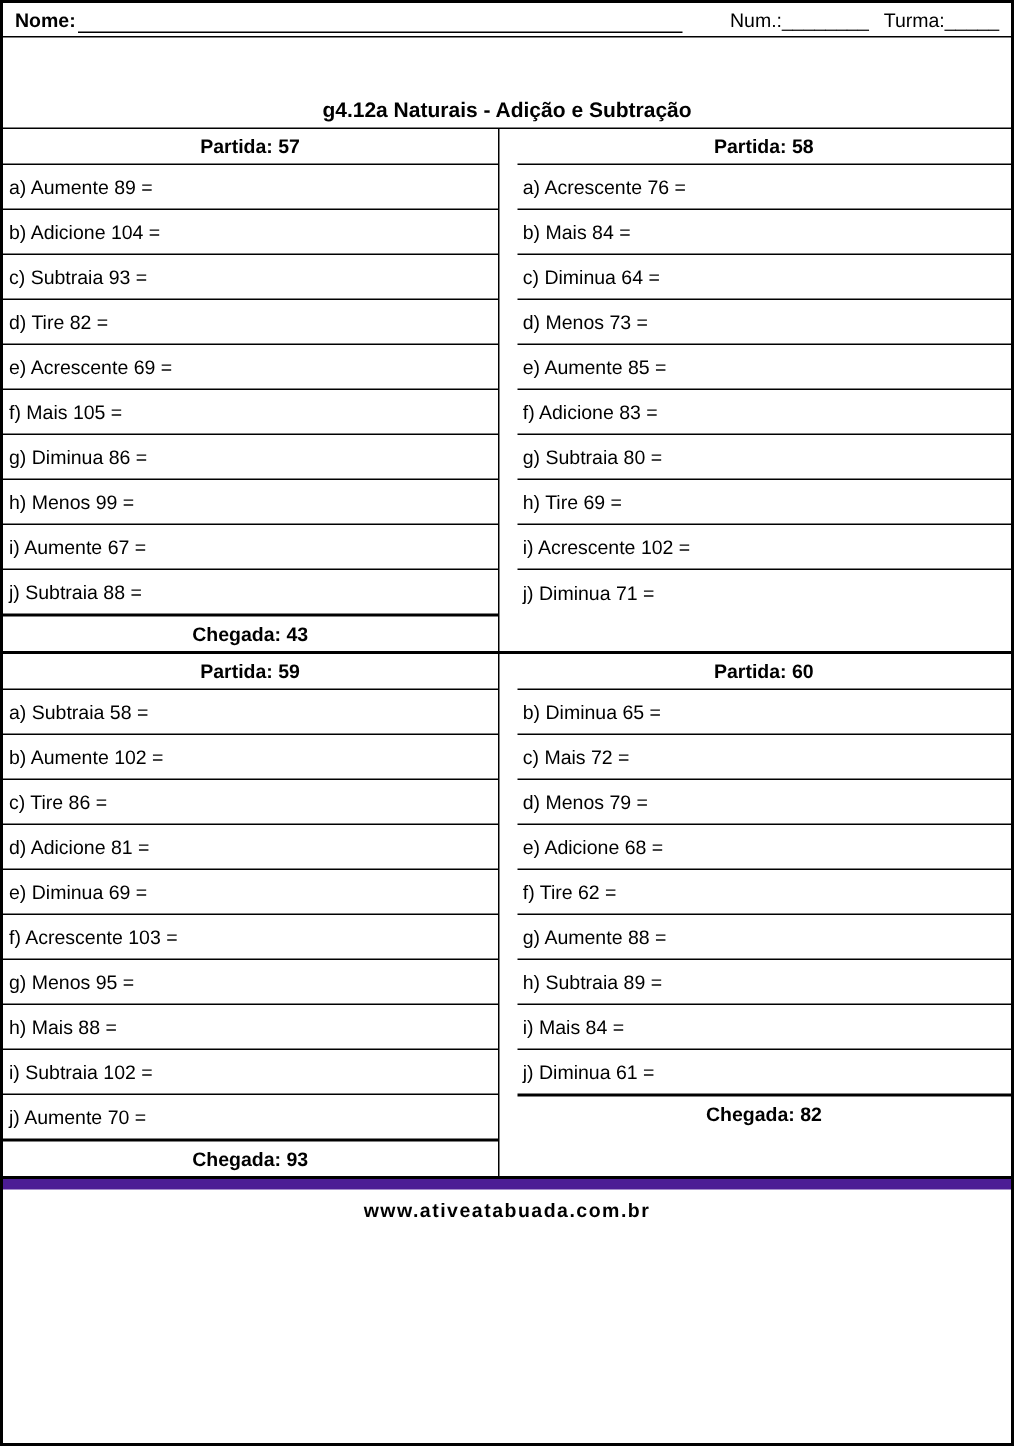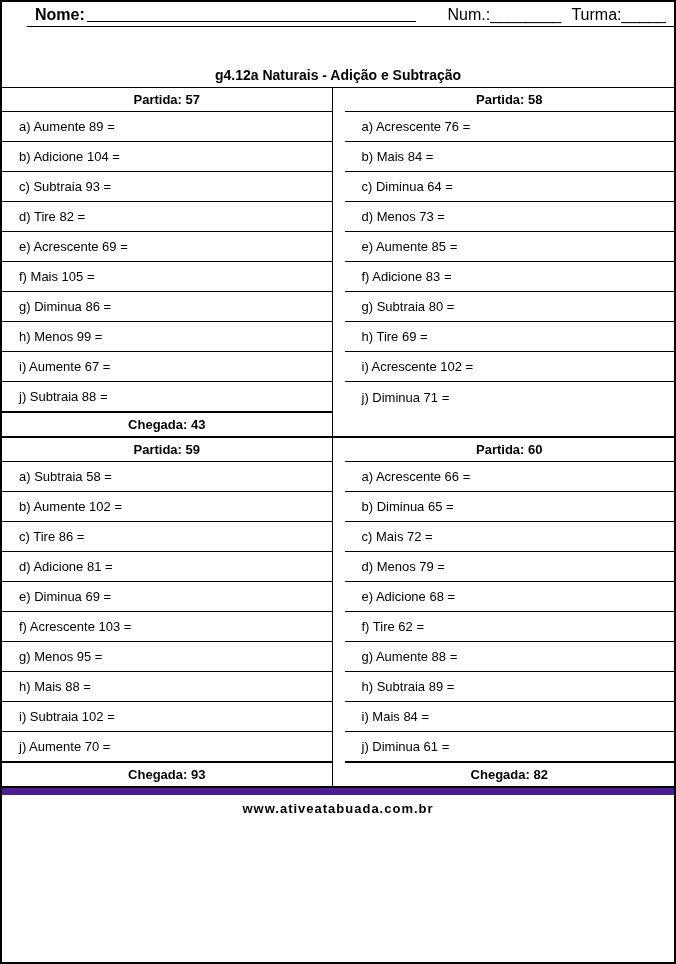--- a/index.html
+++ b/index.html
@@ -9,22 +9,21 @@
       background: #fff;
       width: 676px;
       min-height: 964px;
       border: 2px solid #000;
     }
     .header-row {
       display: flex;
       justify-content: space-between;
       padding: 4px 8px 2px 8px;
       border-bottom: 1px solid #000;
-      font-size: 16px;
-      margin-left: 25px;
+      font-size: 13px;
     }
     .title {
       text-align: center;
       font-weight: bold;
       font-size: 14px;
       padding: 4px 0;
       border-bottom: 1px solid #000;
       margin-top: 36px;
     }
     .sections-container {
@@ -51,21 +50,21 @@
       font-size: 13px;
     }
     .chegada-row {
       text-align: center;
       font-weight: bold;
       padding: 4px 0;
       border-top: 1px solid #000;
       font-size: 13px;
     }
     .exercise-row {
-      padding: 5px 17px;
+      padding: 5px 4px;
       border-bottom: 1px solid #000;
       font-size: 13px;
       min-height: 30px;
       display: flex;
       align-items: center;
     }
     .exercise-row:last-child {
       border-bottom: none;
     }
     .footer {
@@ -129,21 +128,20 @@
         <div class="exercise-row">e) Diminua 69 =</div>
         <div class="exercise-row">f) Acrescente 103 =</div>
         <div class="exercise-row">g) Menos 95 =</div>
         <div class="exercise-row">h) Mais 88 =</div>
         <div class="exercise-row">i) Subtraia 102 =</div>
         <div class="exercise-row">j) Aumente 70 =</div>
         <div class="chegada-row">Chegada:  93</div>
       </div>
       <div class="section">
         <div class="partida-row">Partida:  60</div>
-        <div class="exercise-row">a) Acrescente 66 =</div>
         <div class="exercise-row">b) Diminua 65 =</div>
         <div class="exercise-row">c) Mais 72 =</div>
         <div class="exercise-row">d) Menos 79 =</div>
         <div class="exercise-row">e) Adicione 68 =</div>
         <div class="exercise-row">f) Tire 62 =</div>
         <div class="exercise-row">g) Aumente 88 =</div>
         <div class="exercise-row">h) Subtraia 89 =</div>
         <div class="exercise-row">i) Mais 84 =</div>
         <div class="exercise-row">j) Diminua 61 =</div>
         <div class="chegada-row">Chegada:  82</div>

